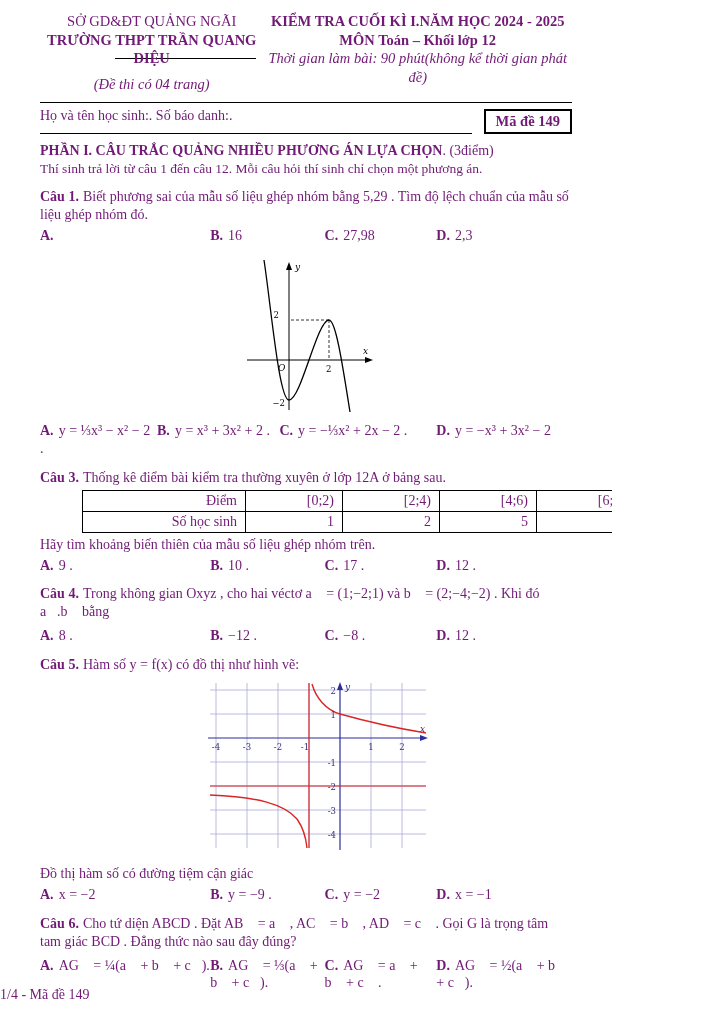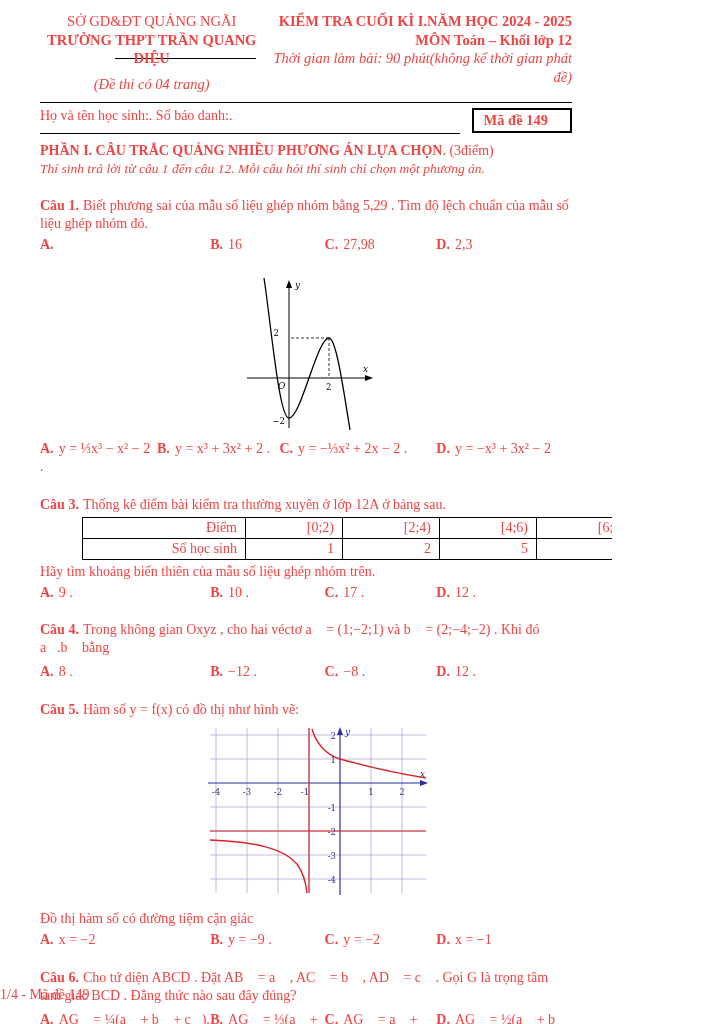--- a/index.html
+++ b/index.html
@@ -1,32 +1,32 @@
 <!DOCTYPE html>
 <html><head>
 <meta charset="utf-8">
 <style>
   html,body{margin:0;padding:0;background:#fff;}
   .page{
     width:612px;height:1024px;box-sizing:border-box;position:relative;
-    padding:12px 40px 10px 40px;background:#fff;color:#ef4444;
+    padding:12px 40px 10px 40px;background:#fff;color:#701a75;
     font-family:"Liberation Serif","DejaVu Serif",serif;font-size:14px;line-height:1.28;
     overflow:hidden;
   }
   .b{font-weight:bold}.i{font-style:italic}
   .header{display:flex;align-items:flex-start}
   .header-left{width:42%;text-align:center;font-size:14.5px}
-  .header-right{flex:1;text-align:right;font-size:14.5px}
+  .header-right{flex:1;text-align:center;font-size:14.5px}
   .uline{border-bottom:1px solid #000;padding-bottom:10px}
-  .student-row{display:flex;align-items:center;margin-top:9px;border-top:1px solid #000;padding-top:4px}
+  .student-row{display:flex;align-items:flex-end;margin-top:9px;border-top:1px solid #000;padding-top:4px}
   .student-text{flex:1;border-bottom:1px solid #000;padding-bottom:8px}
-  .exam-code-box{border:2px solid #000;font-weight:bold;padding:1px 22px 2px 10px;margin-left:12px;white-space:nowrap;font-size:14.5px}
+  .exam-code-box{border:2px solid #000;font-weight:bold;padding:1px 10px 2px 10px;margin-left:12px;white-space:nowrap;font-size:14.5px}
   .part-head{margin:8px 0 0 0}
-  .subtitle{margin:0;font-style:italic;font-size:13.5px}
-  .question{margin-top:20px}
+  .subtitle{margin:0;font-size:13.5px}
+  .question{margin-top:11px}
   .q-text{margin:0}
   .q-label{font-weight:bold;margin-right:4px}
   .opts{display:grid;grid-template-columns:32% 21.5% 21% 1fr;margin-top:3px}
   .opts.wide-a{grid-template-columns:22% 23% 29.5% 1fr}
   .opt b{margin-right:5px}
   .math{}
   .fig{text-align:center;margin:2px 0}
   .stat-table{border-collapse:collapse;margin:3px 0 3px 42px;font-size:14px}
   .stat-table td{border:1px solid #000;padding:0 8px;text-align:right;min-width:80px;height:20px}
   .stat-table td:first-child{min-width:146px}

